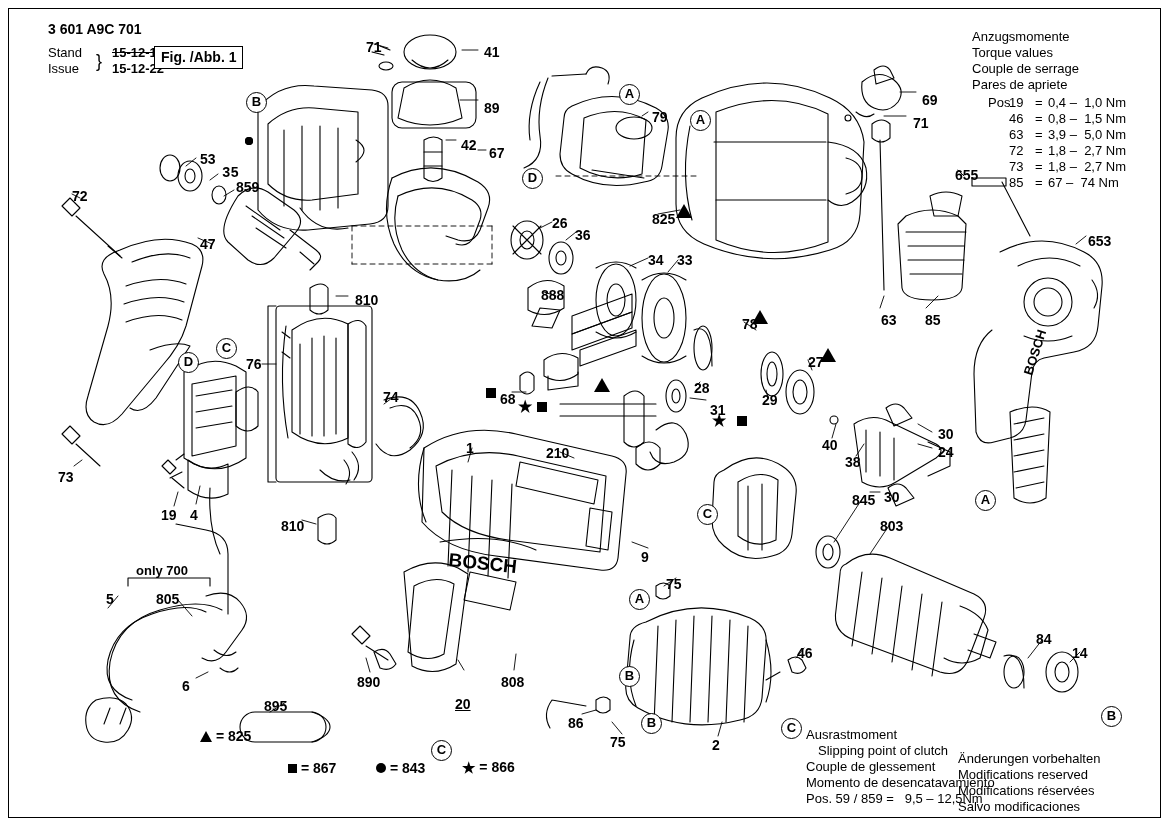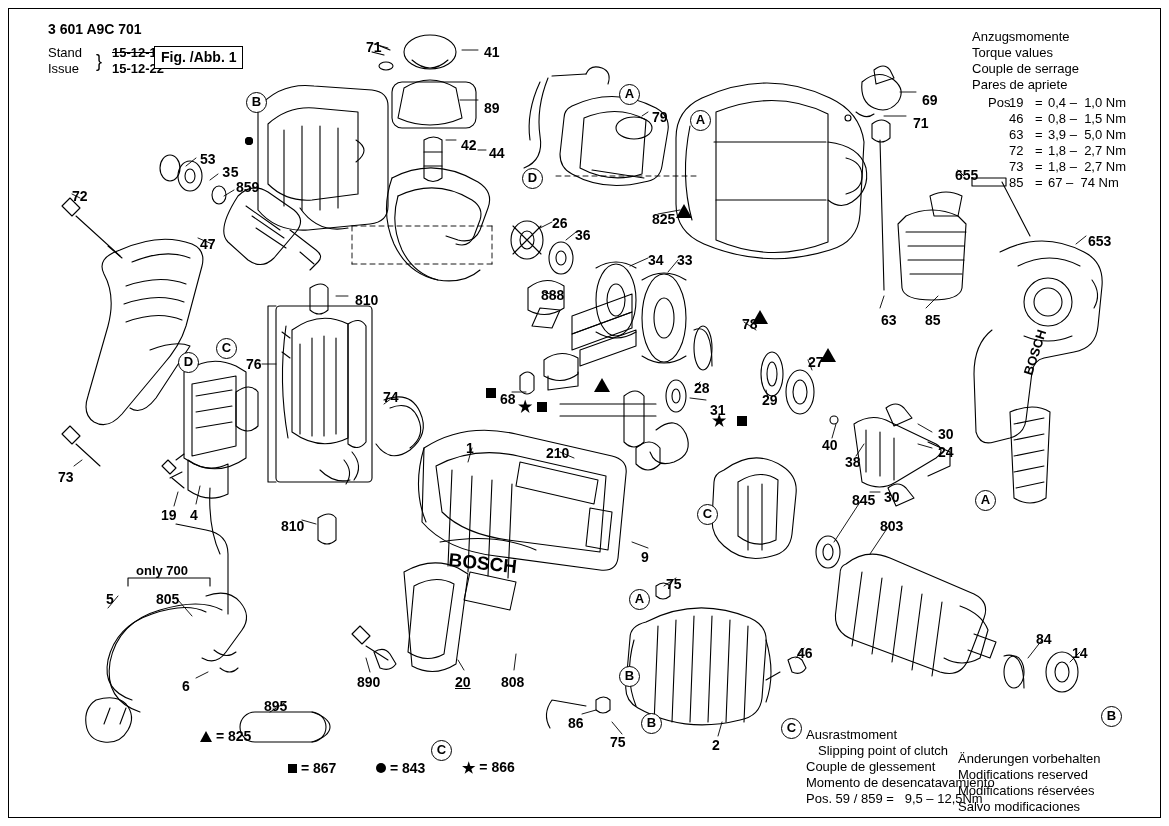--- a/index.html
+++ b/index.html
@@ -392,21 +392,21 @@
     <span>= 866</span>
   </div>
 
   <div class="lbl b" style="left:136px;top:564px;">only 700</div>
 
   <div id="callouts">
       <div class="num" style="left: 366px; top: 40px;">71</div>
       <div class="num" style="left: 484px; top: 45px;">41</div>
       <div class="num" style="left: 484px; top: 101px;">89</div>
       <div class="num" style="left: 461px; top: 138px;">42</div>
-      <div class="num" style="left: 489px; top: 146px;">44</div>
+      <div class="num" style="left: 489px; top: 146px;">67</div>
       <div class="num" style="left: 652px; top: 110px;">79</div>
       <div class="num" style="left: 922px; top: 93px;">69</div>
       <div class="num" style="left: 913px; top: 116px;">71</div>
       <div class="num" style="left: 955px; top: 168px;">655</div>
       <div class="num" style="left: 1088px; top: 234px;">653</div>
       <div class="num" style="left: 200px; top: 152px;">53</div>
       <div class="num" style="left: 222px; top: 166px; font-family: Liberation Mono, monospace;">35</div>
       <div class="num" style="left: 236px; top: 180px;">859</div>
       <div class="num" style="left: 72px; top: 189px;">72</div>
       <div class="num" style="left: 200px; top: 237px; text-align: center;">47</div>
@@ -439,21 +439,21 @@
       <div class="num" style="left: 641px; top: 550px;">9</div>
       <div class="num" style="left: 58px; top: 470px;">73</div>
       <div class="num" style="left: 161px; top: 508px;">19</div>
       <div class="num" style="left: 190px; top: 508px;">4</div>
       <div class="num" style="left: 281px; top: 519px;">810</div>
       <div class="num" style="left: 106px; top: 592px;">5</div>
       <div class="num" style="left: 156px; top: 592px;">805</div>
       <div class="num" style="left: 182px; top: 679px;">6</div>
       <div class="num" style="left: 264px; top: 699px;">895</div>
       <div class="num" style="left: 357px; top: 675px;">890</div>
-      <div class="num" style="left: 455px; top: 675px; text-decoration: underline;">20</div>
+      <div class="num" style="left: 455px; top: 697px; text-decoration: underline;">20</div>
       <div class="num" style="left: 501px; top: 675px;">808</div>
       <div class="num" style="left: 666px; top: 577px;">75</div>
       <div class="num" style="left: 797px; top: 646px;">46</div>
       <div class="num" style="left: 1036px; top: 632px;">84</div>
       <div class="num" style="left: 1072px; top: 646px;">14</div>
       <div class="num" style="left: 568px; top: 716px;">86</div>
       <div class="num" style="left: 610px; top: 735px;">75</div>
       <div class="num" style="left: 712px; top: 738px;">2</div>
     </div>
   <div id="circles">

